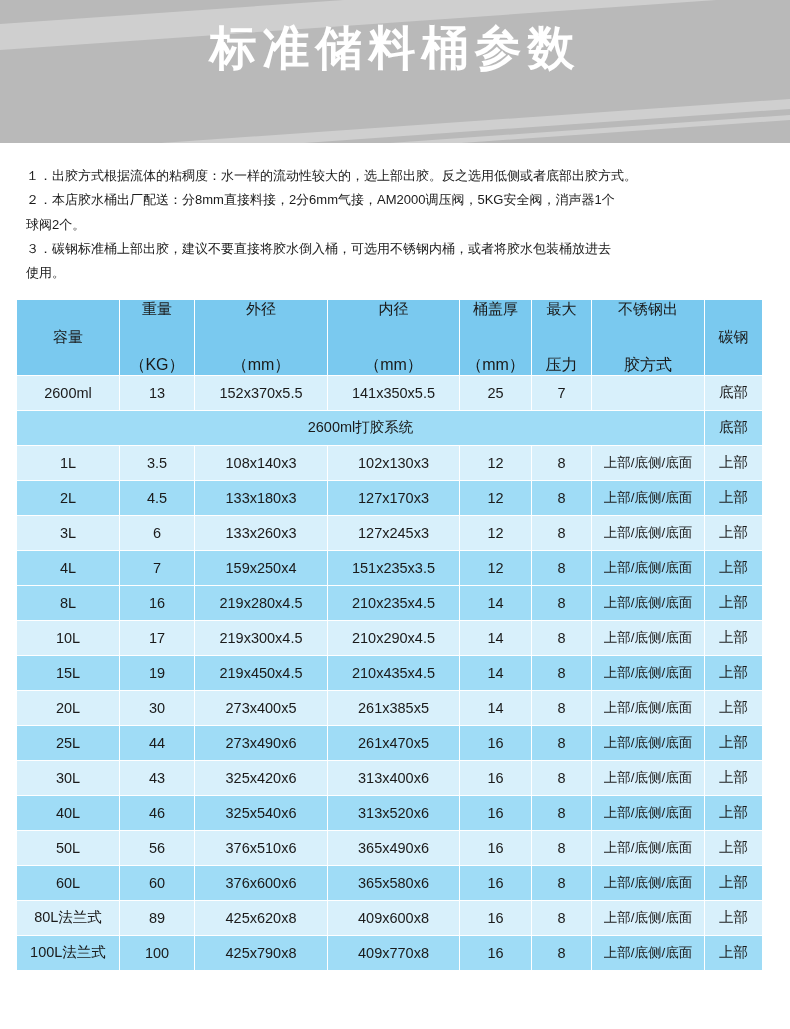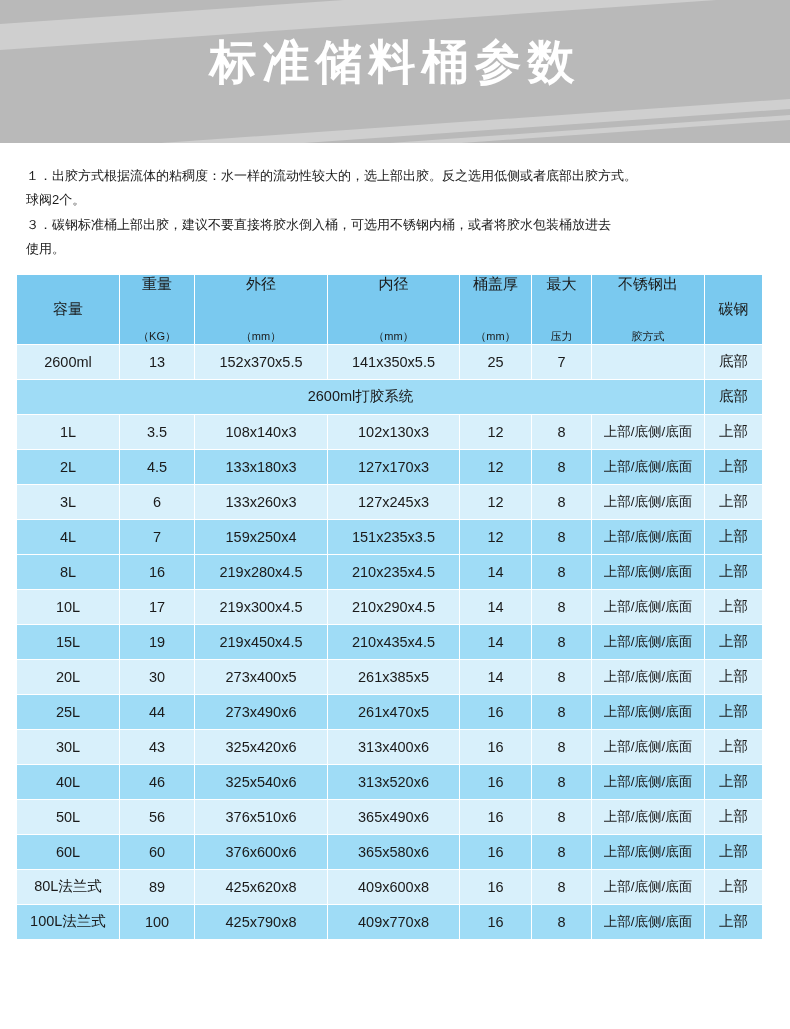--- a/index.html
+++ b/index.html
@@ -44,21 +44,21 @@
   .banner .stripe.s3 {
     width: 1100px;
     height: 5px;
     left: -60px;
     top: 136px;
     transform: rotate(-4deg);
   }
   .banner-title {
     position: absolute;
     width: 100%;
-    top: 38px;
+    top: 24px;
     text-align: center;
     font-size: 47px;
     line-height: 1;
     font-weight: bold;
     letter-spacing: 6px;
     color: #ffffff;
   }
 
   
   .notes {
@@ -106,34 +106,35 @@
     line-height: 1.25;
     font-size: 15px;
   }
   tbody tr.odd td  { background: #d8f0fb; }
   tbody tr.even td { background: #9fdcf6; }
   tbody td.small   { font-size: 13.5px; }
   td.left-pad {
     text-align: left;
     padding-left: 10px;
   }
-  .unit { display: block; font-size: 11px; margin-top: 36px; }
+  .unit { display: block; font-size: 16px; margin-top: 36px; }
 </style>
 </head>
 <body>
 
 <div class="banner">
   <div class="stripe s1"></div>
   <div class="stripe s2"></div>
   <div class="stripe s3"></div>
   <div class="banner-title">标准储料桶参数</div>
 </div>
 
 <div class="notes">
   <span class="note">１．出胶方式根据流体的粘稠度：水一样的流动性较大的，选上部出胶。反之选用低侧或者底部出胶方式。</span>
+  <span class="note">２．本店胶水桶出厂配送：分8mm直接料接，2分6mm气接，AM2000调压阀，5KG安全阀，消声器1个</span>
   <span class="note wrap-indent">球阀2个。</span>
   <span class="note">３．碳钢标准桶上部出胶，建议不要直接将胶水倒入桶，可选用不锈钢内桶，或者将胶水包装桶放进去</span>
   <span class="note wrap-indent">使用。</span>
 </div>
 
 <div class="table-wrap">
   <table class="spec">
     <colgroup>
       <col class="c-cap">
         <col class="c-w">

